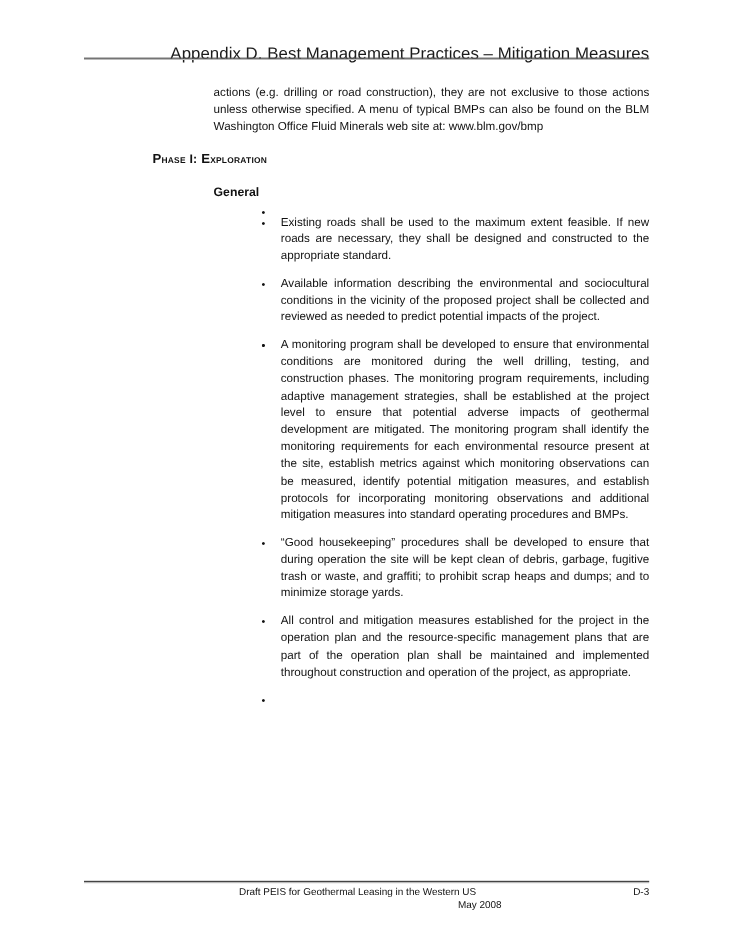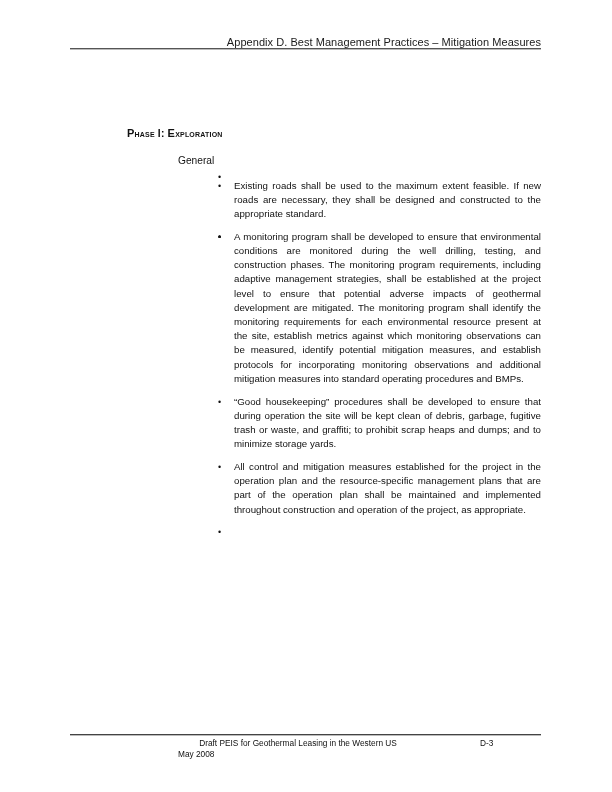--- a/index.html
+++ b/index.html
@@ -5,21 +5,21 @@
     html, body { margin: 0; padding: 0; background: #ffffff; }
     body {
       width: 612px; height: 792px; position: relative; overflow: hidden;
       font-family: "Liberation Sans", "DejaVu Sans", sans-serif;
       color: #111111;
     }
     .page { position: absolute; left: 0; top: 0; width: 612px; height: 792px; }
 
     .running-header {
       position: absolute; left: 70px; top: 36px; width: 471px;
-      text-align: right; font-size: 11px; letter-spacing: 0.05px;
+      text-align: right; font-size: 14px; letter-spacing: 0.05px;
       color: #1a1a1a;
     }
     .header-rule {
       position: absolute; left: 70px; top: 48px; width: 471px; height: 1px;
       background: #555; box-shadow: 0 1px 0 #bbb;
     }
 
     .body-text {
       font-size: 9.7px; line-height: 14.2px; text-align: justify;
       text-align-last: left;
@@ -32,21 +32,21 @@
     .phase-heading {
       position: absolute; left: 108px; top: 127px;
       font-weight: bold; font-size: 10.3px; letter-spacing: 0.2px;
       font-variant: small-caps;
       padding-left: 19px;
     }
     .phase-heading .big { font-size: 11px; }
 
     .subhead {
       position: absolute; left: 178px; top: 155px;
-      font-weight: normal; font-size: 10.2px;
+      font-weight: bold; font-size: 10.2px;
     }
 
     .bullets {
       position: absolute; left: 218px; top: 170px; width: 323px;
       margin: 0; padding: 0; list-style: none;
     }
     .bullets li {
       position: relative; padding-left: 16px; margin-bottom: 8.6px;
     }
     .bullets li .dot {
@@ -56,44 +56,45 @@
     .footer-rule {
       position: absolute; left: 70px; top: 734px; width: 471px; height: 1px;
       background: #444; box-shadow: 0 1px 0 #bbb;
     }
     .footer-title {
       position: absolute; left: 178px; top: 738px; width: 240px;
       text-align: center; font-size: 8.3px;
     }
     .footer-date {
       position: absolute; left: 178px; top: 749px; width: 240px;
-      text-align: left; font-size: 8.3px;
+      text-align: right; font-size: 8.3px;
     }
     .footer-page {
       position: absolute; left: 480px; top: 738px; width: 61px;
-      font-size: 8.3px;
+      text-align: right; font-size: 8.3px;
     }
   </style>
 </head>
 <body>
 
 <div class="page">
 
   <div class="running-header">Appendix D. Best Management Practices – Mitigation Measures</div>
   <div class="header-rule"></div>
 
+  <p class="body-text intro" style="margin:0">actions (e.g. drilling or road construction), they are not exclusive to those actions unless otherwise specified.   A menu of typical BMPs can also be found on the BLM Washington Office Fluid Minerals web site at:  www.blm.gov/bmp</p>
 
   <div class="phase-heading"><span class="big">P</span><span>hase I: </span><span class="big">E</span><span>xploration</span></div>
 
   <div class="subhead">General</div>
 
   <ul class="bullets body-text">
     <li><span class="dot">•</span></li>
     <li><span class="dot">•</span><span>Existing roads shall be used to the maximum extent feasible. If new roads are necessary, they shall be designed and constructed to the appropriate standard.</span></li>
-    <li><span class="dot">•</span></li>
+    <li><span class="dot">•</span><span>Available information describing the environmental and sociocultural conditions in the vicinity of the proposed project shall be collected and reviewed as needed to predict potential impacts of the project.</span></li>
     <li><span class="dot">•</span></li>
     <li><span class="dot">•</span><span>A monitoring program shall be developed to ensure that environmental conditions are monitored during the well drilling, testing, and construction phases. The monitoring program requirements, including adaptive management strategies, shall be established at the project level to ensure that potential adverse impacts of geothermal development are mitigated. The monitoring program shall identify the monitoring requirements for each environmental resource present at the site, establish metrics against which monitoring observations can be measured, identify potential mitigation measures, and establish protocols for incorporating monitoring observations and additional mitigation measures into standard operating procedures and BMPs.</span></li>
     <li><span class="dot">•</span><span>“Good housekeeping” procedures shall be developed to ensure that during operation the site will be kept clean of debris, garbage, fugitive trash or waste, and graffiti; to prohibit scrap heaps and dumps; and to minimize storage yards.</span></li>
     <li><span class="dot">•</span><span>All control and mitigation measures established for the project in the operation plan and the resource-specific management plans that are part of the operation plan shall be maintained and implemented throughout construction and operation of the project, as appropriate.</span></li>
     <li><span class="dot">•</span></li>
   </ul>
 
   <div class="footer-rule"></div>
   <div class="footer-title">Draft PEIS for Geothermal Leasing in the Western US</div>
   <div class="footer-date">May 2008</div>

